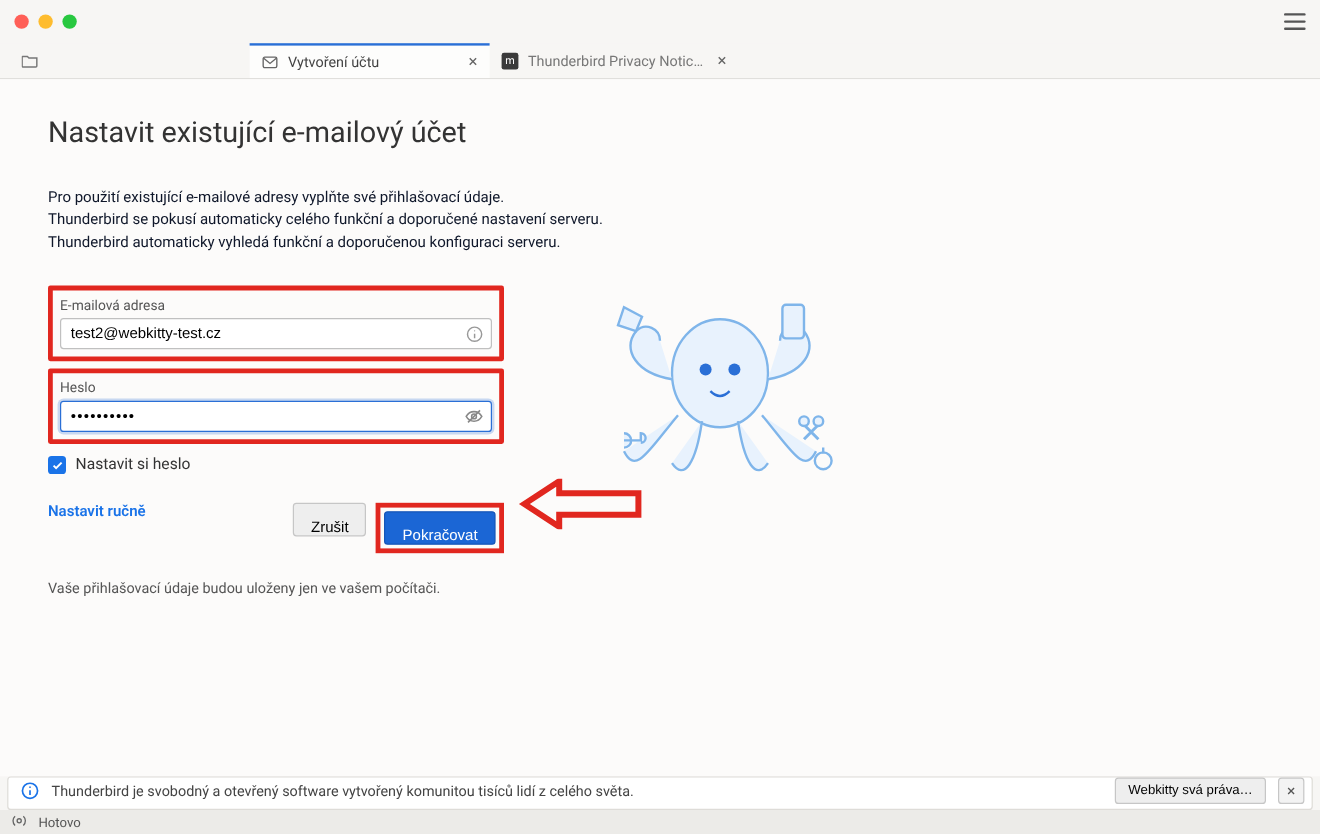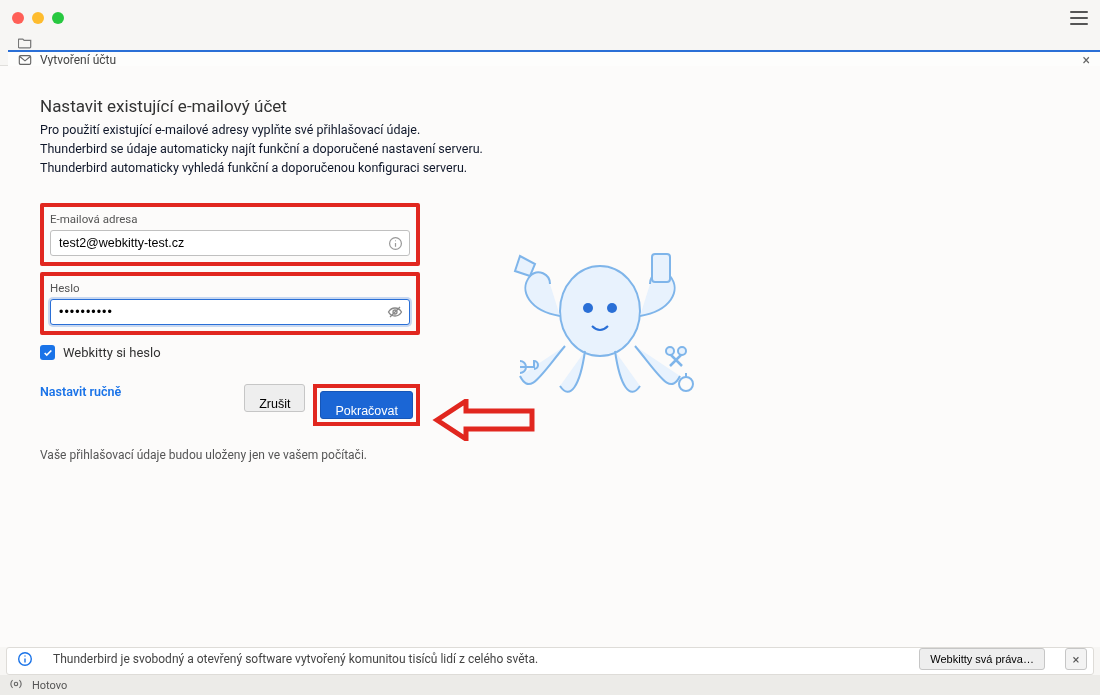--- a/index.html
+++ b/index.html
@@ -32,21 +32,20 @@
   .hamburger span { height: 2px; background: #555; border-radius: 1px; }
 
   
   .tab-strip {
     height: 30px;
     display: flex;
     align-items: stretch;
     padding-left: 8px;
     border-bottom: 1px solid #e0dfdc;
     background: #f7f6f4;
-    flex-direction: column;
   }
   .folder-tab {
     width: 200px;
     display: flex;
     align-items: center;
     padding: 0 10px;
     color: #666;
   }
   .tab {
     min-width: 200px;
@@ -73,23 +72,23 @@
 
   
   .content {
     position: relative;
     height: calc(695px - 36px - 30px - 28px - 20px);
     background: #fcfbfa;
     padding: 30px 40px;
     overflow: hidden;
   }
   .page-title {
-    font-size: 17px;
+    font-size: 24px;
     font-weight: 400;
-    margin-bottom: 5px;
+    margin-bottom: 32px;
   }
   .page-desc {
     font-size: 12.5px;
     color: #0f172a;
     line-height: 1.5;
     margin-bottom: 26px;
   }
 
   .form-area { width: 380px; }
 
@@ -206,21 +205,21 @@
   .notif-bar {
     position: absolute;
     left: 6px; right: 6px; bottom: 20px;
     height: 28px;
     border: 1px solid #dedcd8;
     border-radius: 3px;
     background: #fff;
     display: flex;
     align-items: center;
     padding: 0 6px 4px 10px;
-    gap: 20px;
+    gap: 10px;
     font-size: 12px;
     color: #444;
   }
   .notif-info-icon {
     width: 16px; height: 16px; color: #1a73e8;
   }
   .notif-spacer { flex: 1; }
   .notif-btn {
     height: 22px;
     padding: 0 10px;
@@ -289,21 +288,21 @@
     <span class="favicon-box">m</span>
     <span style="max-width:150px;white-space:nowrap;overflow:hidden;text-overflow:ellipsis;color:#777;">Thunderbird Privacy Notice — Mozil</span>
     <span class="tab-close">×</span>
   </div>
 </div>
 
 <div class="content">
   <h1 class="page-title">Nastavit existující e-mailový účet</h1>
   <div class="page-desc">
     <div>Pro použití existující e-mailové adresy vyplňte své přihlašovací údaje.</div>
-    <div>Thunderbird se údaje automaticky najít funkční a doporučené nastavení serveru.</div>
+    <div>Thunderbird se pokusí automaticky celého funkční a doporučené nastavení serveru.</div>
     <div>Thunderbird automaticky vyhledá funkční a doporučenou konfiguraci serveru.</div>
   </div>
 
   <div class="form-area">
 
 
     <div class="field-block">
       <div class="field-label">E-mailová adresa</div>
       <div class="input-wrap">
         <input class="text-input" type="text" value="test2@webkitty-test.cz" style="">
@@ -330,21 +329,21 @@
         </span>
       </div>
     </div>
 
     <div class="remember-row">
       <span class="checkbox">
         <svg viewBox="0 0 12 12" width="10" height="10">
             <path d="M2 6l2.5 2.5L10 3" fill="none" stroke="#fff" stroke-width="2"></path>
           </svg>
       </span>
-      <span>Webkitty si heslo</span>
+      <span>Nastavit si heslo</span>
     </div>
 
     <div class="button-row">
       <span class="manual-link">Nastavit ručně</span>
       <div class="button-spacer"></div>
       <button class="btn">Zrušit</button>
       <span class="continue-frame">
         <button class="btn btn-primary">Pokračovat</button>
       </span>
     </div>

